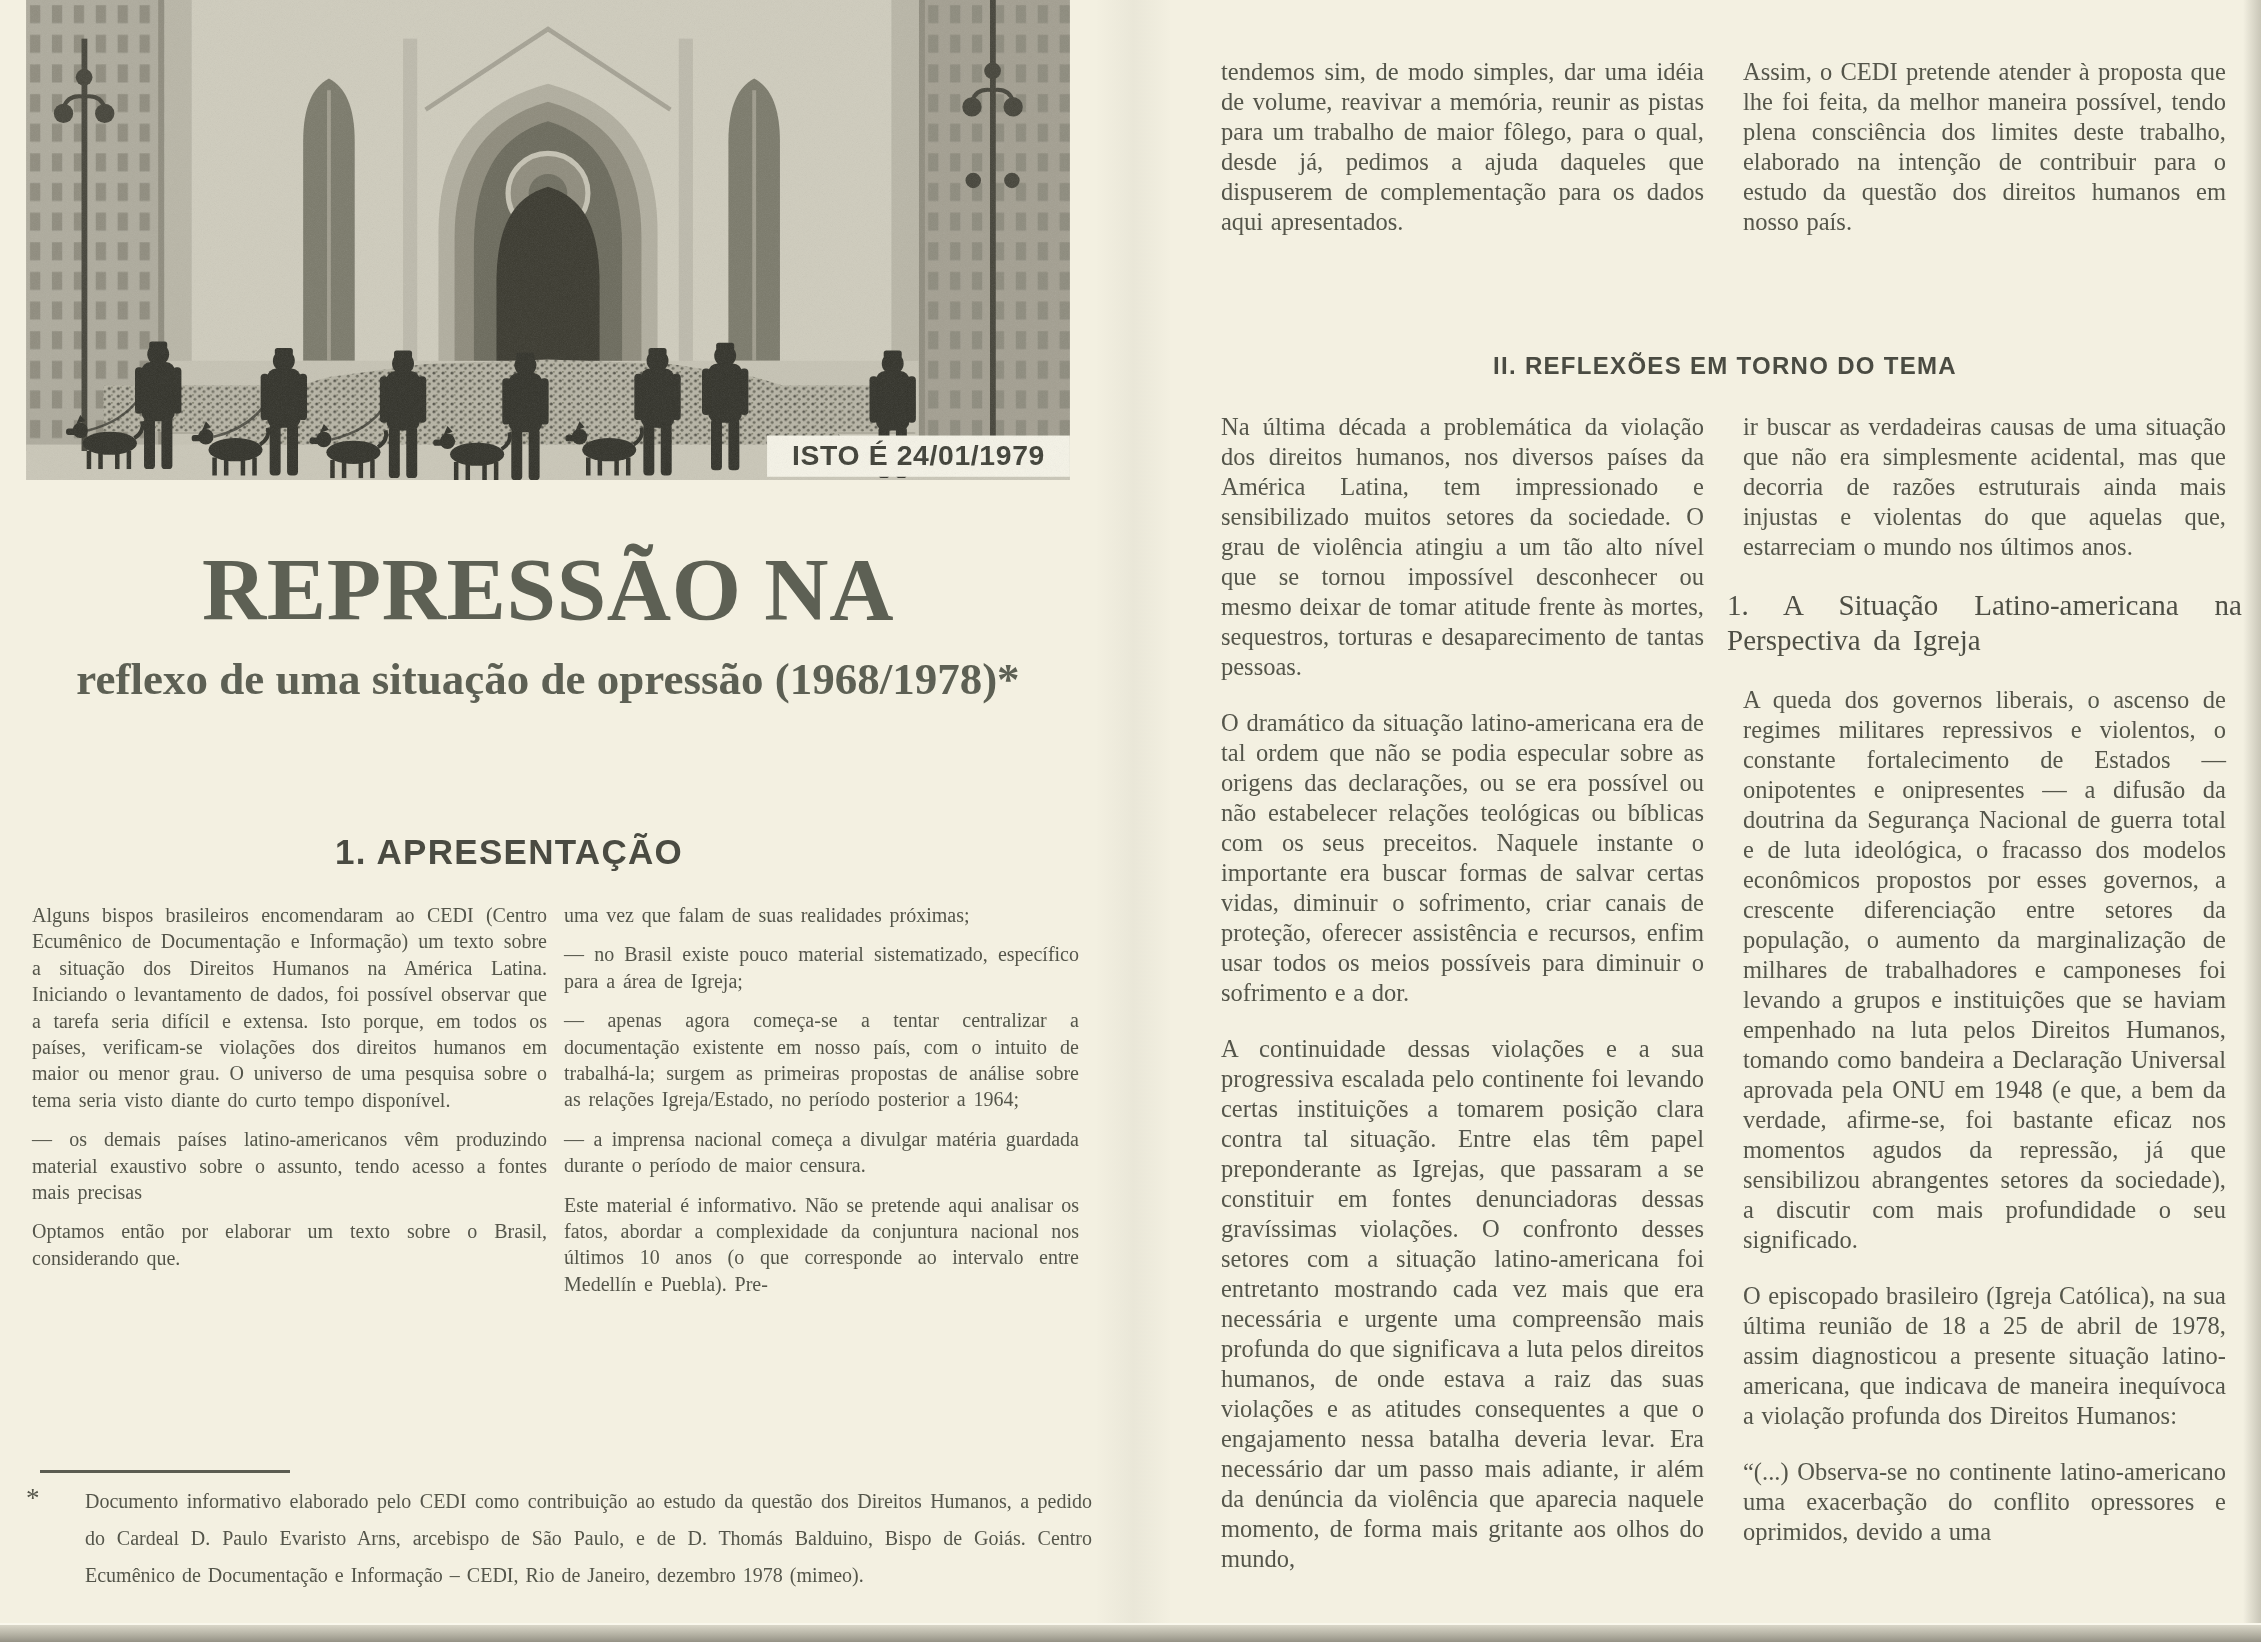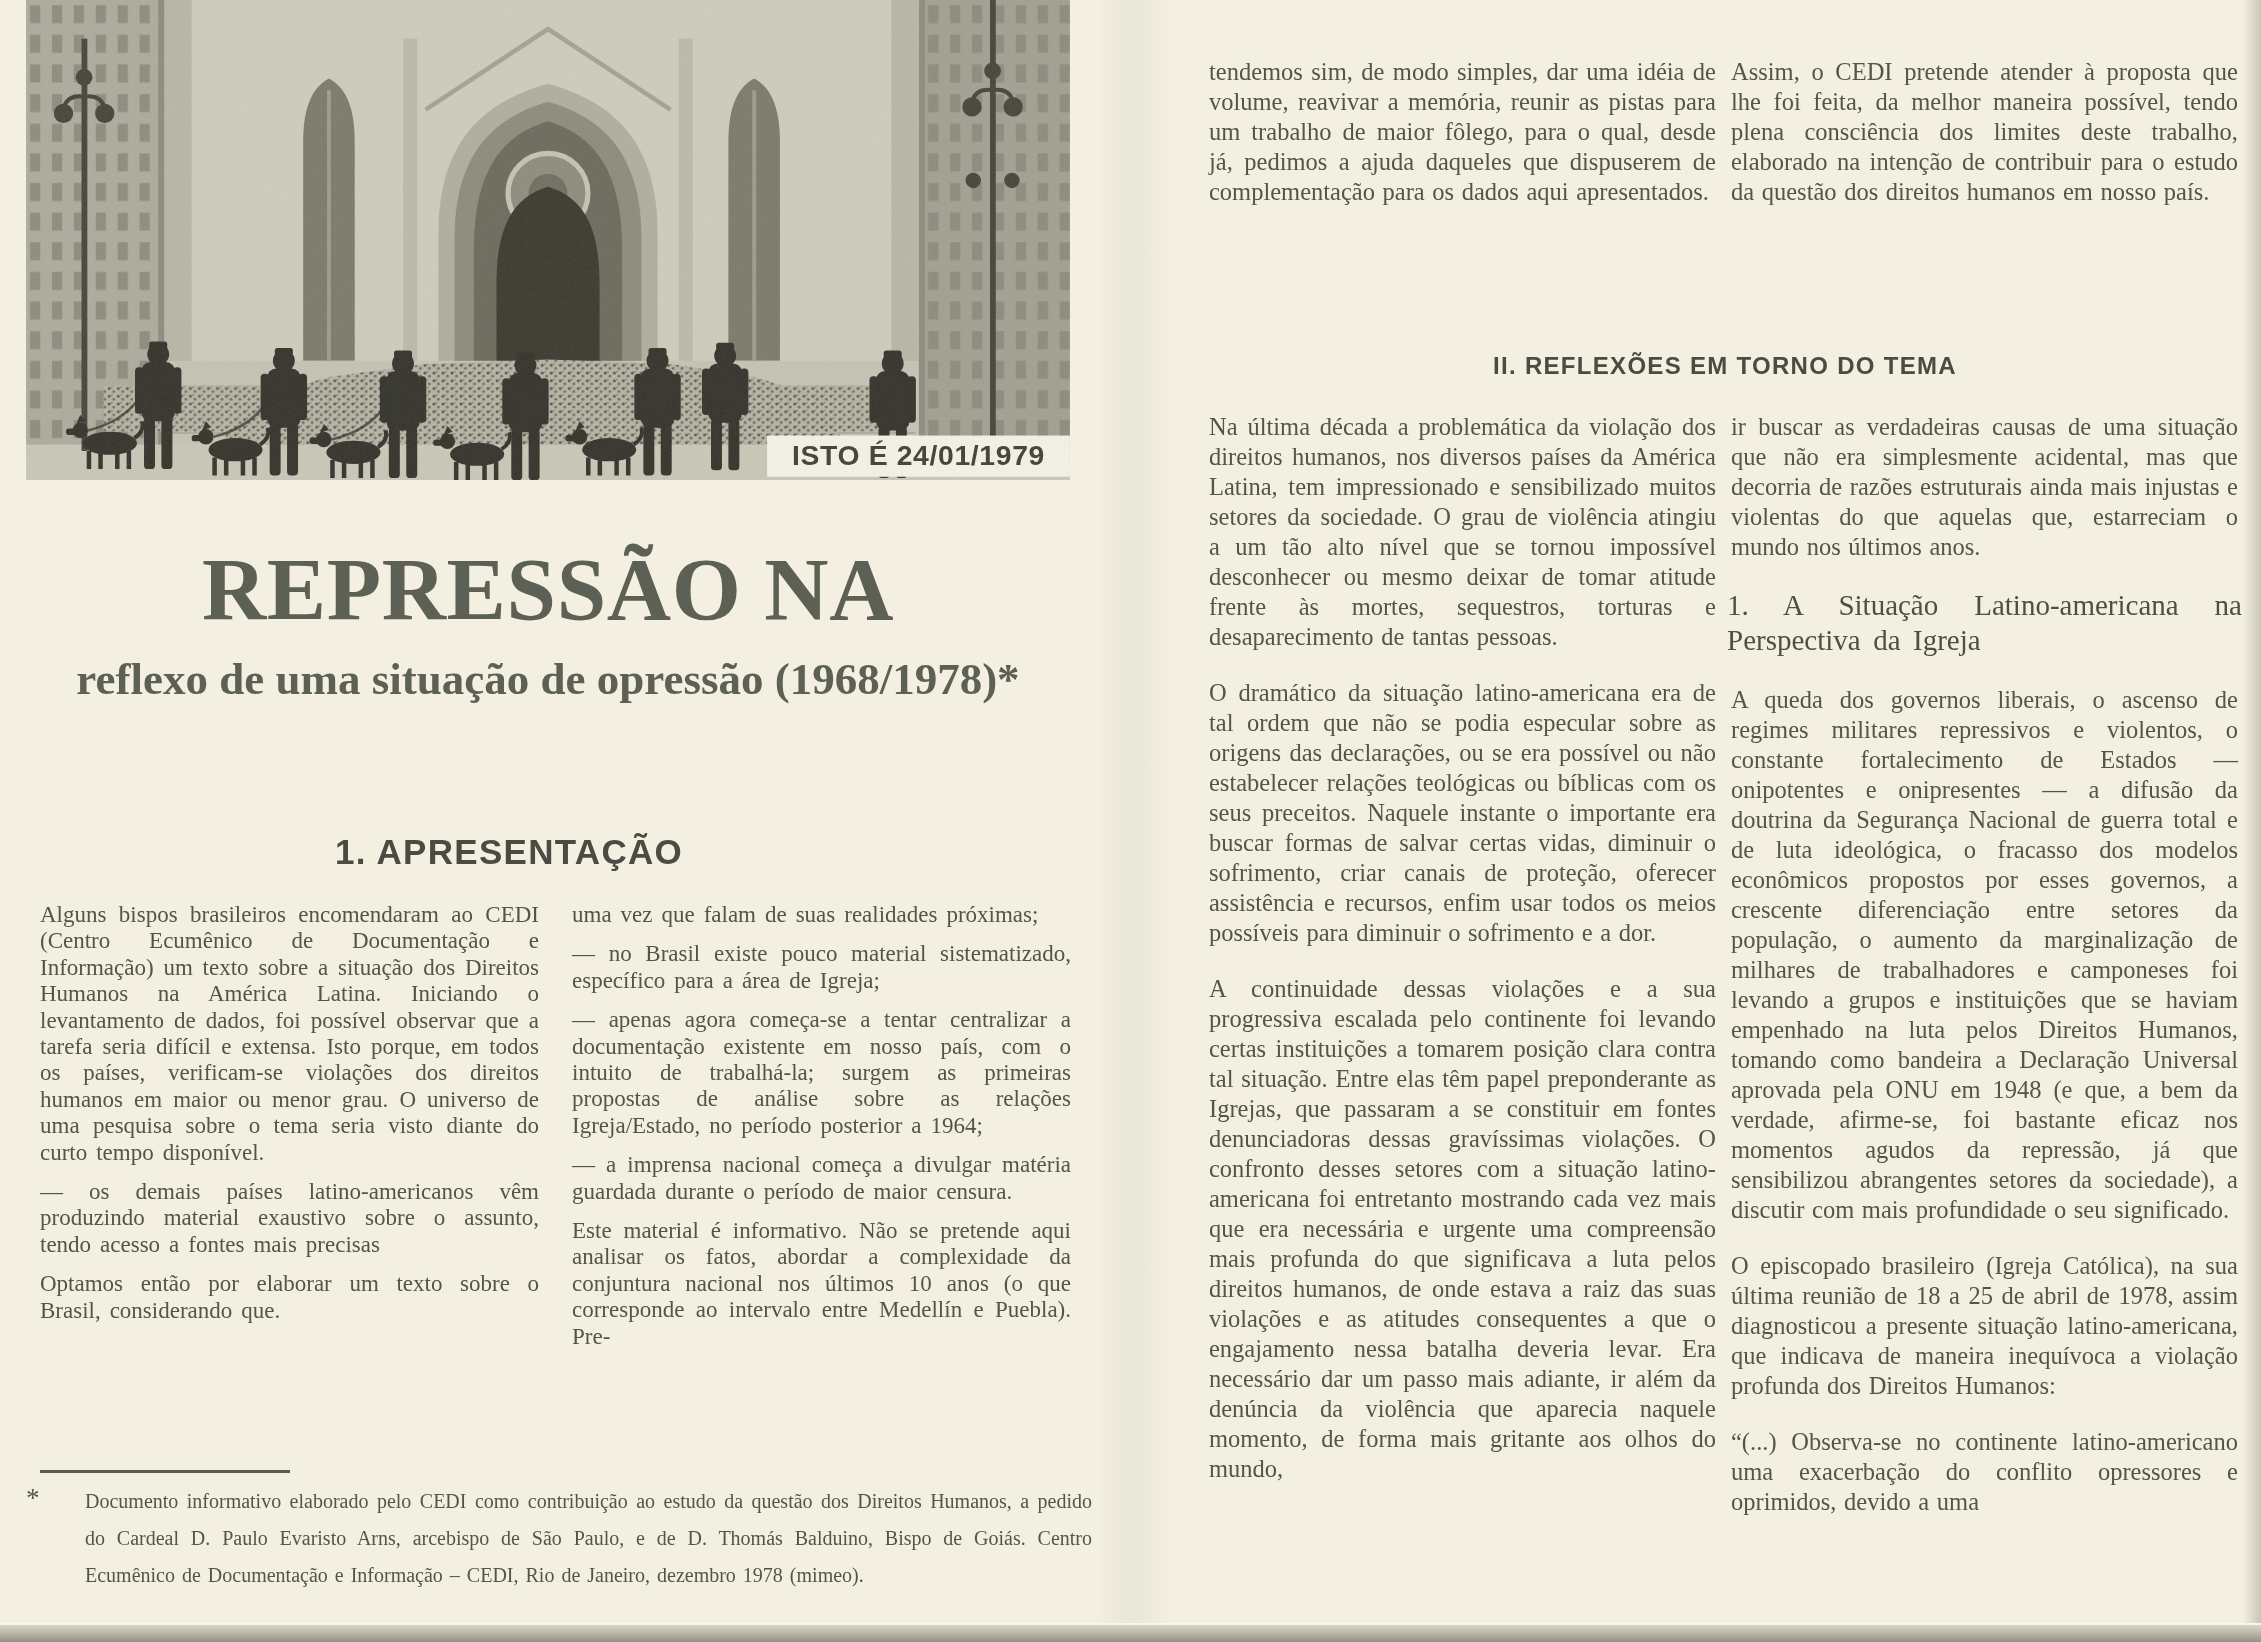--- a/index.html
+++ b/index.html
@@ -23,25 +23,25 @@
     font-weight:bold;font-size:45px;line-height:54px;
     color:#5d6054;margin-top:15px;white-space:nowrap;
   }
   .section-heading{
     position:absolute;
     font-family:"Liberation Sans","DejaVu Sans",sans-serif;
     font-weight:bold;color:#4a4b42;text-align:center;letter-spacing:1.3px;
   }
   .col{position:absolute;}
   .lp-col p{
-    font-size:23px;line-height:26.4px;margin:0 8px 13px;
+    font-size:20px;line-height:26.4px;margin:0 0 13px;
     text-align:justify;word-spacing:.14em;
   }
   .rp-col p{
-    font-size:24.5px;line-height:30px;margin:0 4px 26px;
+    font-size:24.5px;line-height:30px;margin:0 16px 26px;
     text-align:justify;word-spacing:.06em;
   }
   .subhead{
     font-size:29px;line-height:35px;font-weight:normal;color:#4e4f45;
     margin:2.6px 0 27px;text-align:justify;word-spacing:.18em;
   }
   .fn-rule{position:absolute;left:40px;top:1470px;width:250px;height:3.2px;background:#5b5c51;}
   .footnote{position:absolute;left:26px;top:1483px;width:1066px;display:flex;}
   .fn-marker{flex:none;width:59px;font-size:27px;padding-top:0;}
   .footnote p{

